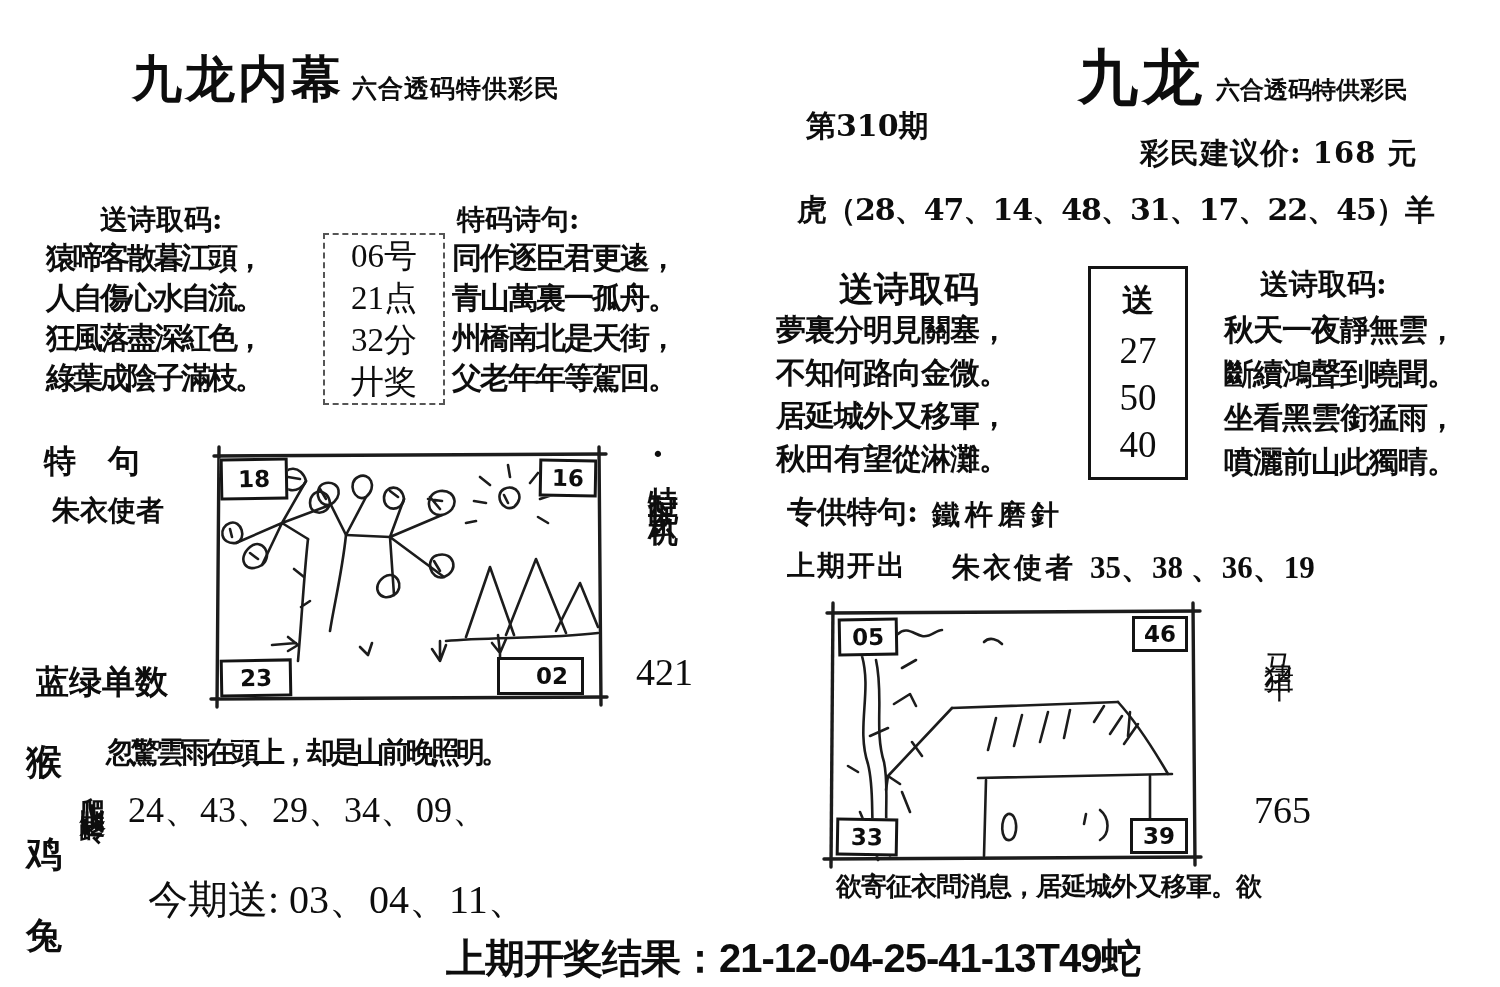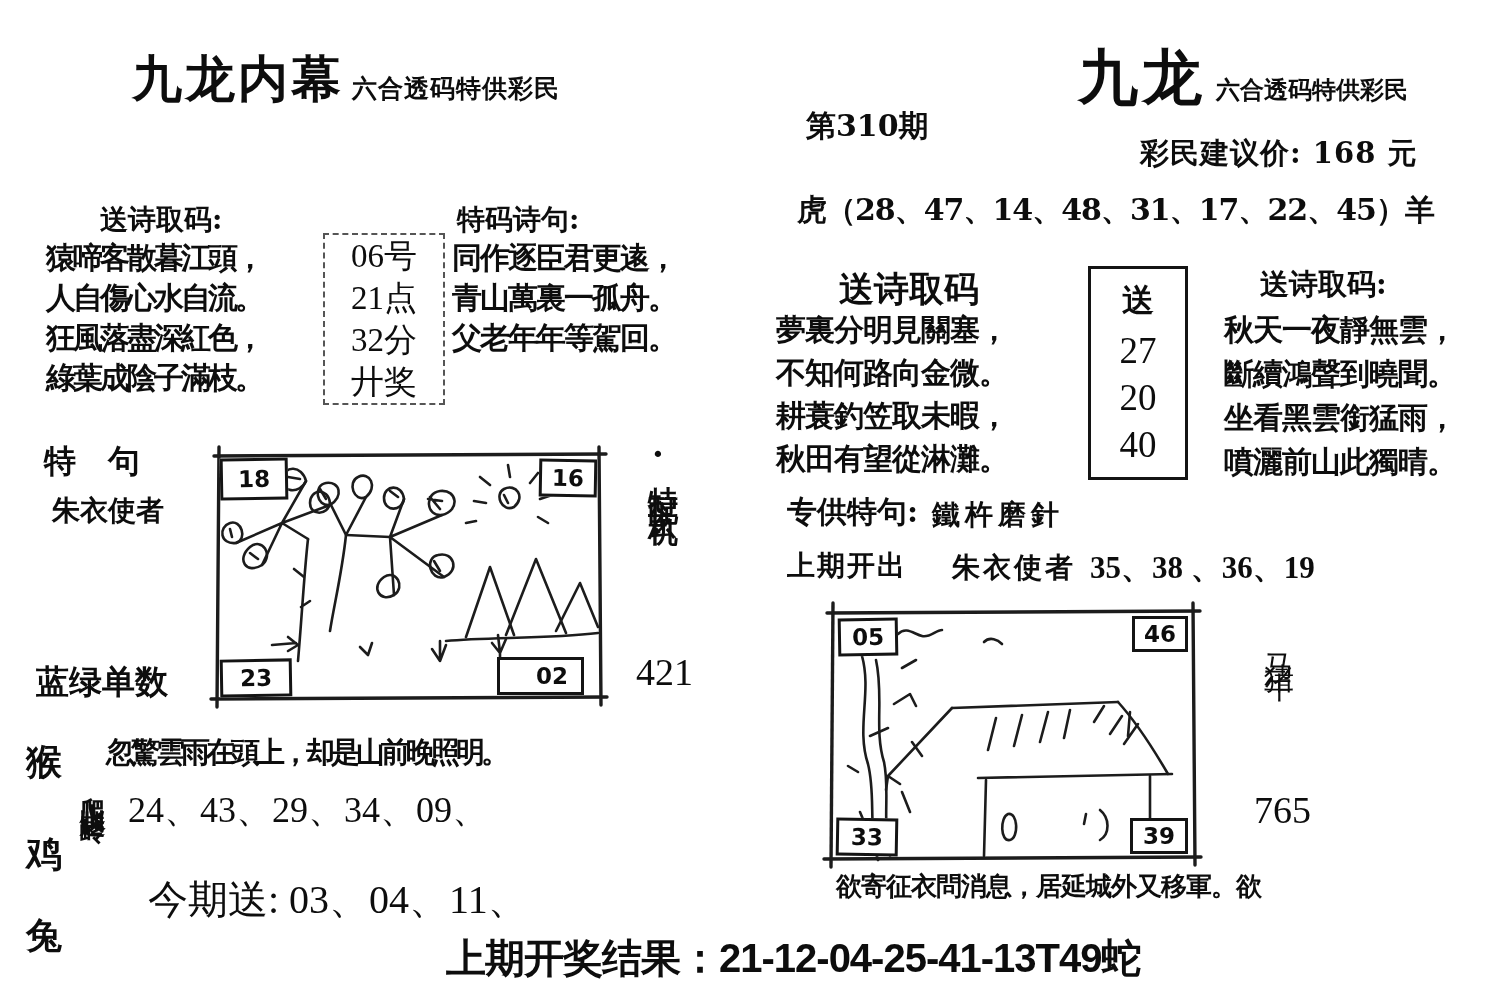--- a/index.html
+++ b/index.html
@@ -45,20 +45,21 @@
     <div>06号</div>
     <div>21点</div>
     <div>32分</div>
     <div>廾奖</div>
   </div>
 
   <div class="abs kai" style="left:457px;top:201px;font-size:28px;">特码诗句:</div>
   <div class="abs kai poem" style="left:452px;top:238px;letter-spacing:-2px;">
     <div>同作逐臣君更逺，</div>
     <div>青山萬裏一孤舟。</div>
+    <div>州橋南北是天街，</div>
     <div>父老年年等駕回。</div>
   </div>
 
   <div class="abs kai" style="left:44px;top:440px;font-size:32px;text-align:center;">特　句</div>
   <div class="abs kai" style="left:52px;top:492px;font-size:28px;">朱衣使者</div>
   <div class="abs hei" style="left:36px;top:660px;font-size:33px;">蓝绿单数</div>
 
   <div class="sketchbox" style="left:218px;top:455px;width:382px;height:245px;">
     <svg class="sk" width="406" height="273" viewBox="-12 -14 406 273">
       <g stroke="#1c1c1c" stroke-width="2.6" fill="none" stroke-linecap="round" stroke-linejoin="round">
@@ -109,29 +110,29 @@
   <div class="abs kai vert" style="left:76px;top:776px;font-size:26px;letter-spacing:7px;">爬山越岭</div>
 
   <div class="abs kai" style="left:106px;top:733px;font-size:29px;letter-spacing:-4px;">忽驚雲雨在頭上，却是山前晚照明。</div>
   <div class="abs serif" style="left:128px;top:786px;font-size:36px;">24、43、29、34、09、</div>
   <div class="abs serif" style="left:148px;top:872px;font-size:40px;">今期送: 03、04、11、</div>
 
   <div class="abs kai" style="left:839px;top:266px;font-size:35px;">送诗取码</div>
   <div class="abs kai poem" style="left:776px;top:308px;line-height:43px;letter-spacing:-1px;">
     <div>夢裏分明見關塞，</div>
     <div>不知何路向金微。</div>
-    <div>耕蓑釣笠取未暇，</div>
+    <div>居延城外又移軍，</div>
     <div>秋田有望從淋灘。</div>
   </div>
 
   <div class="abs" style="left:1088px;top:266px;width:94px;height:208px;border:3px solid #141414;
        display:flex;flex-direction:column;align-items:center;justify-content:center;">
     <div class="kai" style="font-size:32px;margin-bottom:4px;">送</div>
     <div class="serif" style="font-size:37px;line-height:47px;">27</div>
-    <div class="serif" style="font-size:37px;line-height:47px;">20</div>
+    <div class="serif" style="font-size:37px;line-height:47px;">50</div>
     <div class="serif" style="font-size:37px;line-height:47px;">40</div>
   </div>
 
   <div class="abs kai" style="left:1260px;top:265px;font-size:29px;">送诗取码:</div>
   <div class="abs kai poem" style="left:1224px;top:308px;line-height:44px;letter-spacing:-1px;">
     <div>秋天一夜靜無雲，</div>
     <div>斷續鴻聲到曉聞。</div>
     <div>坐看黑雲銜猛雨，</div>
     <div>噴灑前山此獨晴。</div>
   </div>

